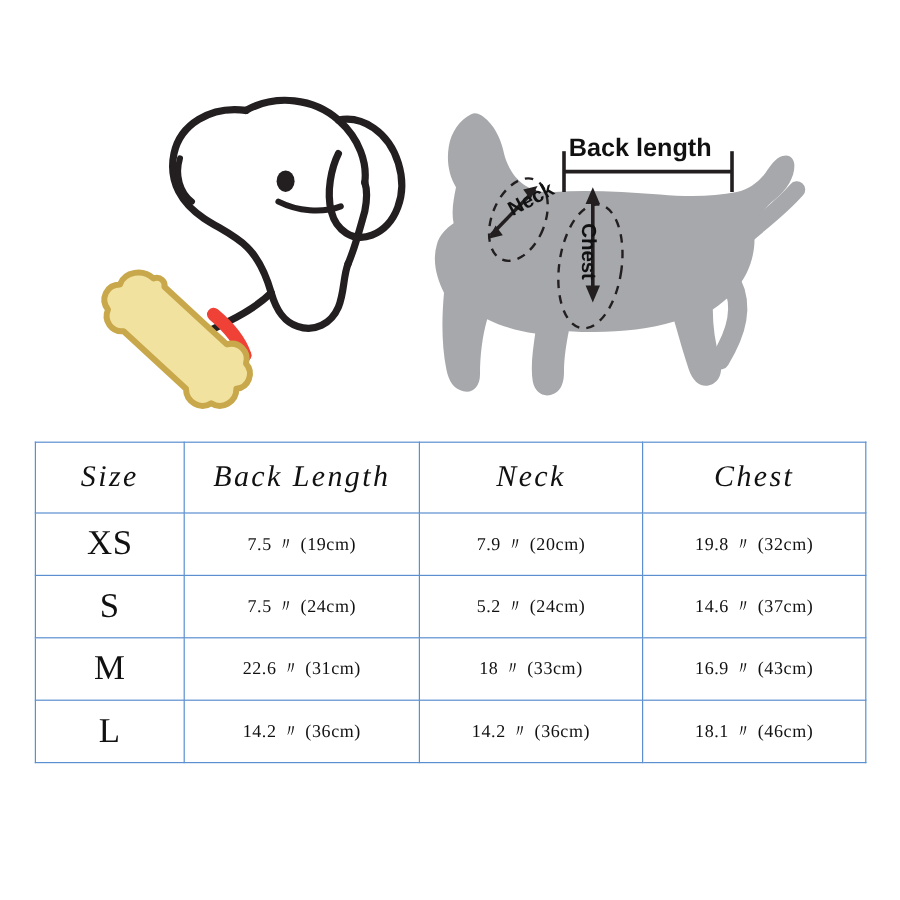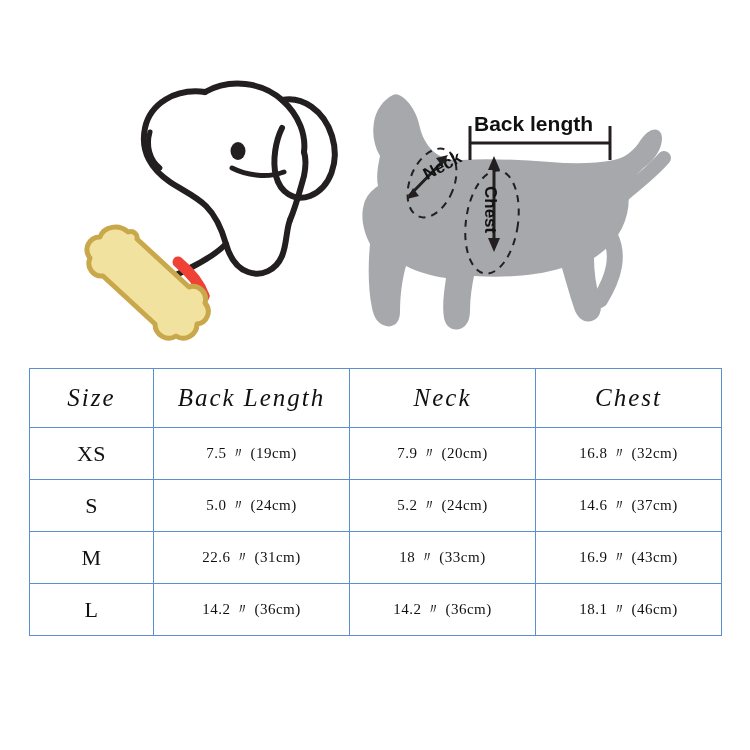--- a/index.html
+++ b/index.html
@@ -56,21 +56,21 @@
     font-weight: normal;
     font-style: italic;
     letter-spacing: 2px;
   }
   table.size-table td {
     height: 49px;
     font-size: 15px;
     letter-spacing: 0.5px;
   }
   table.size-table td.col-size {
-    font-size: 22px;
+    font-size: 29px;
   }
   .c1 { width: 124px; }
   .c2 { width: 196px; }
   .c3 { width: 186px; }
   .c4 { width: 186px; }
 
   
   .notes {
     position: absolute;
     left: 33px;
@@ -263,25 +263,25 @@
           <th>Back  Length</th>
           <th>Neck</th>
           <th>Chest</th>
         </tr>
       </thead>
       <tbody>
         <tr>
           <td class="col-size">XS</td>
           <td>7.5 〃 (19cm)</td>
           <td>7.9 〃 (20cm)</td>
-          <td>16.8 〃 (32cm)</td>
+          <td>19.8 〃 (32cm)</td>
         </tr>
         <tr>
           <td class="col-size">S</td>
-          <td>5.0 〃 (24cm)</td>
+          <td>7.5 〃 (24cm)</td>
           <td>5.2 〃 (24cm)</td>
           <td>14.6 〃 (37cm)</td>
         </tr>
         <tr>
           <td class="col-size">M</td>
           <td>22.6 〃 (31cm)</td>
           <td>18 〃 (33cm)</td>
           <td>16.9 〃 (43cm)</td>
         </tr>
         <tr>

